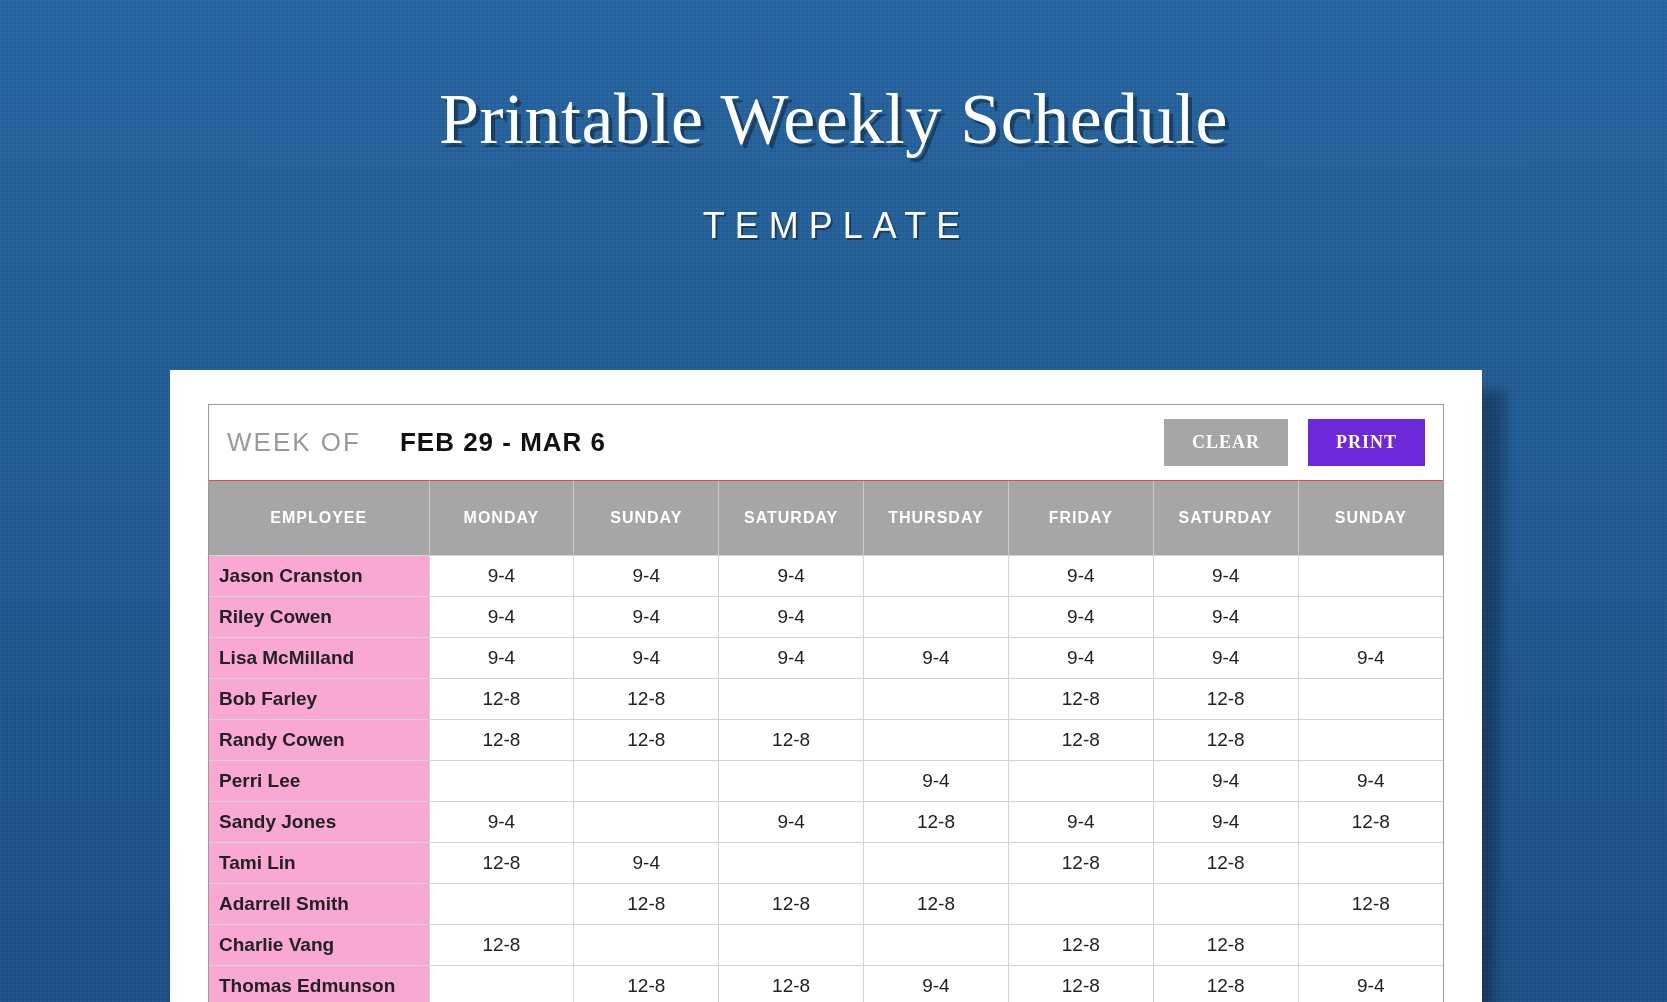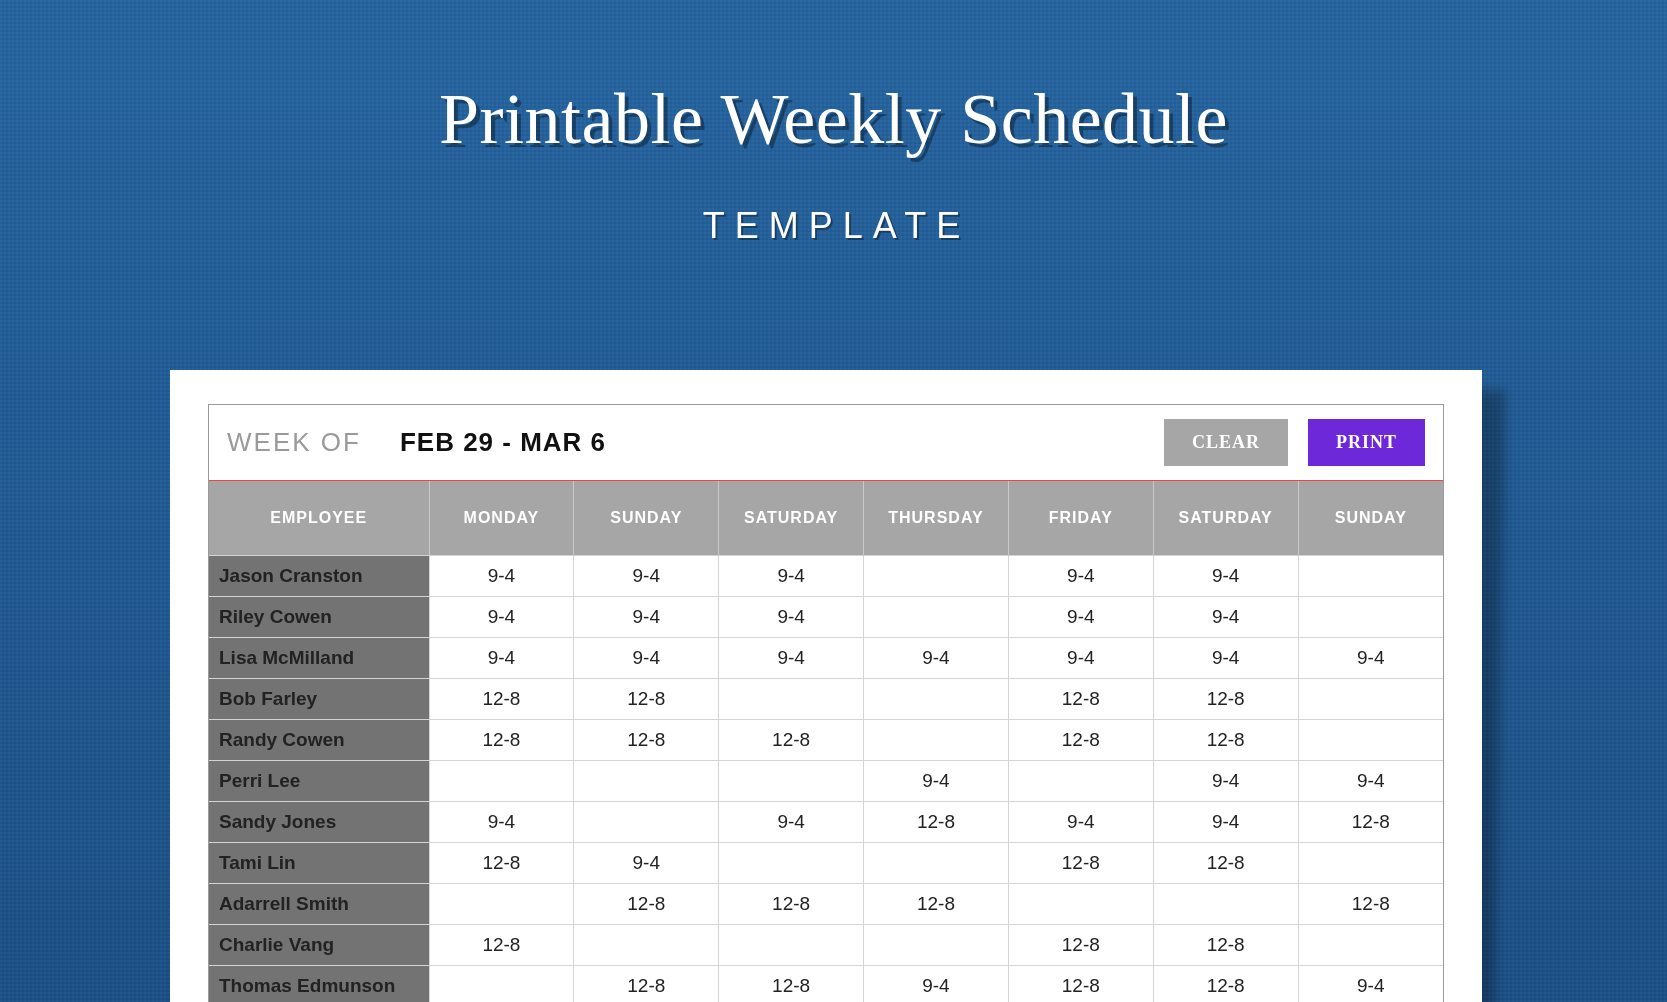--- a/index.html
+++ b/index.html
@@ -121,21 +121,21 @@
     padding: 9px 10px;
     font-size: 19px;
     color: #222;
     text-align: center;
     height: 40px;
   }
   table.schedule td:last-child { border-right: none; }
   table.schedule td.name {
     text-align: left;
     font-weight: 800;
-    background: #737373;
+    background: #f9a8d4;
     white-space: nowrap;
   }
 </style>
 </head>
 <body>
 
 <div class="hero">
   <h1>Printable Weekly Schedule</h1>
   <div class="sub">TEMPLATE</div>
 </div>

